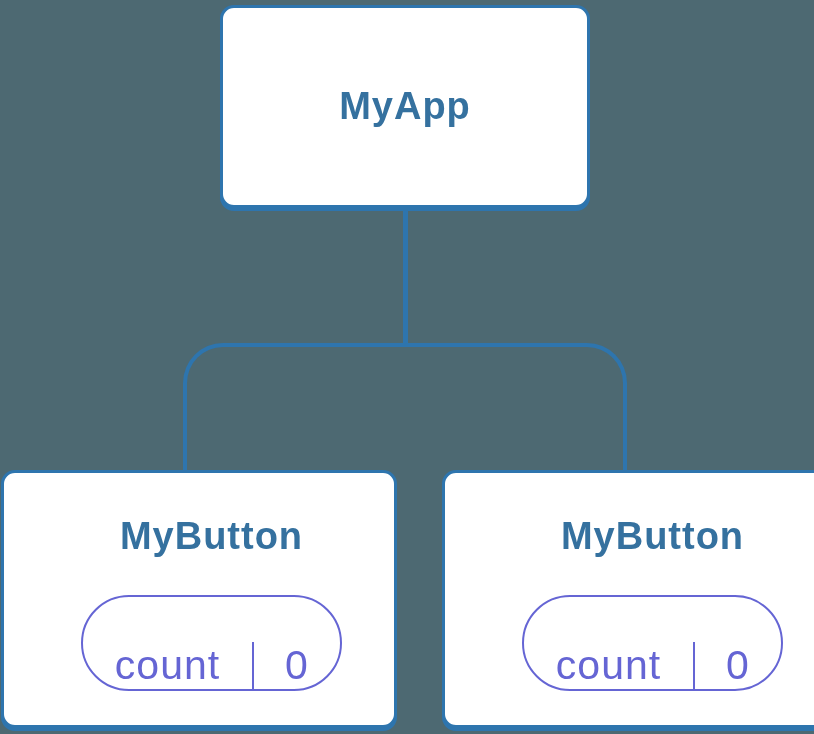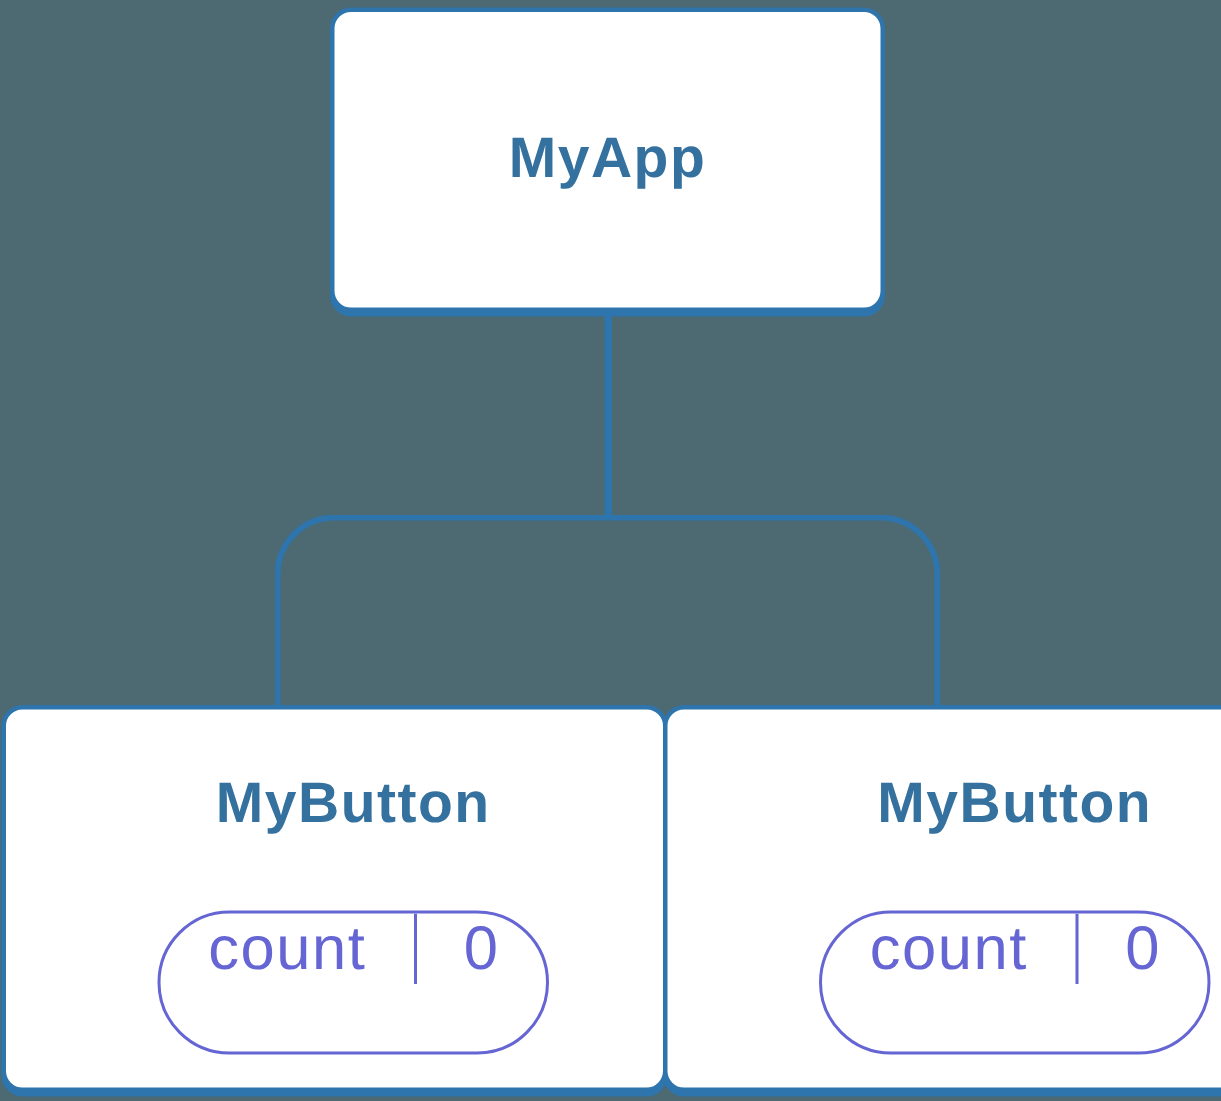--- a/index.html
+++ b/index.html
@@ -46,37 +46,37 @@
     position: absolute;
     box-sizing: border-box;
     left: 183px; top: 343px;
     width: 444px; height: 127px;
     border: 4px solid #2E75AE;
     border-bottom: none;
     border-radius: 40px 40px 0 0;
   }
   .node-child {
     top: 470px;
-    width: 444px; height: 258px;
+    width: 396px; height: 258px;
     display: flex;
     flex-direction: column;
     align-items: center;
     padding-left: 25px;
   }
   .node-child.left  { left: 1px; }
   .node-child.right { left: 442px; }
   .node-child .node-title { margin-top: 42px; }
   .state-pill {
     box-sizing: border-box;
-    margin-top: 48px;
+    margin-top: 36px;
     width: 261px; height: 96px;
     border: 2px solid #6565D4;
     border-radius: 48px;
     display: flex;
-    align-items: flex-start;
+    align-items: flex-end;
     overflow: hidden;
   }
   .state-key-cell {
     box-sizing: border-box;
     width: 171px;
     border-right: 2px solid #6565D4;
     display: flex;
     align-items: center;
     justify-content: center;
   }

